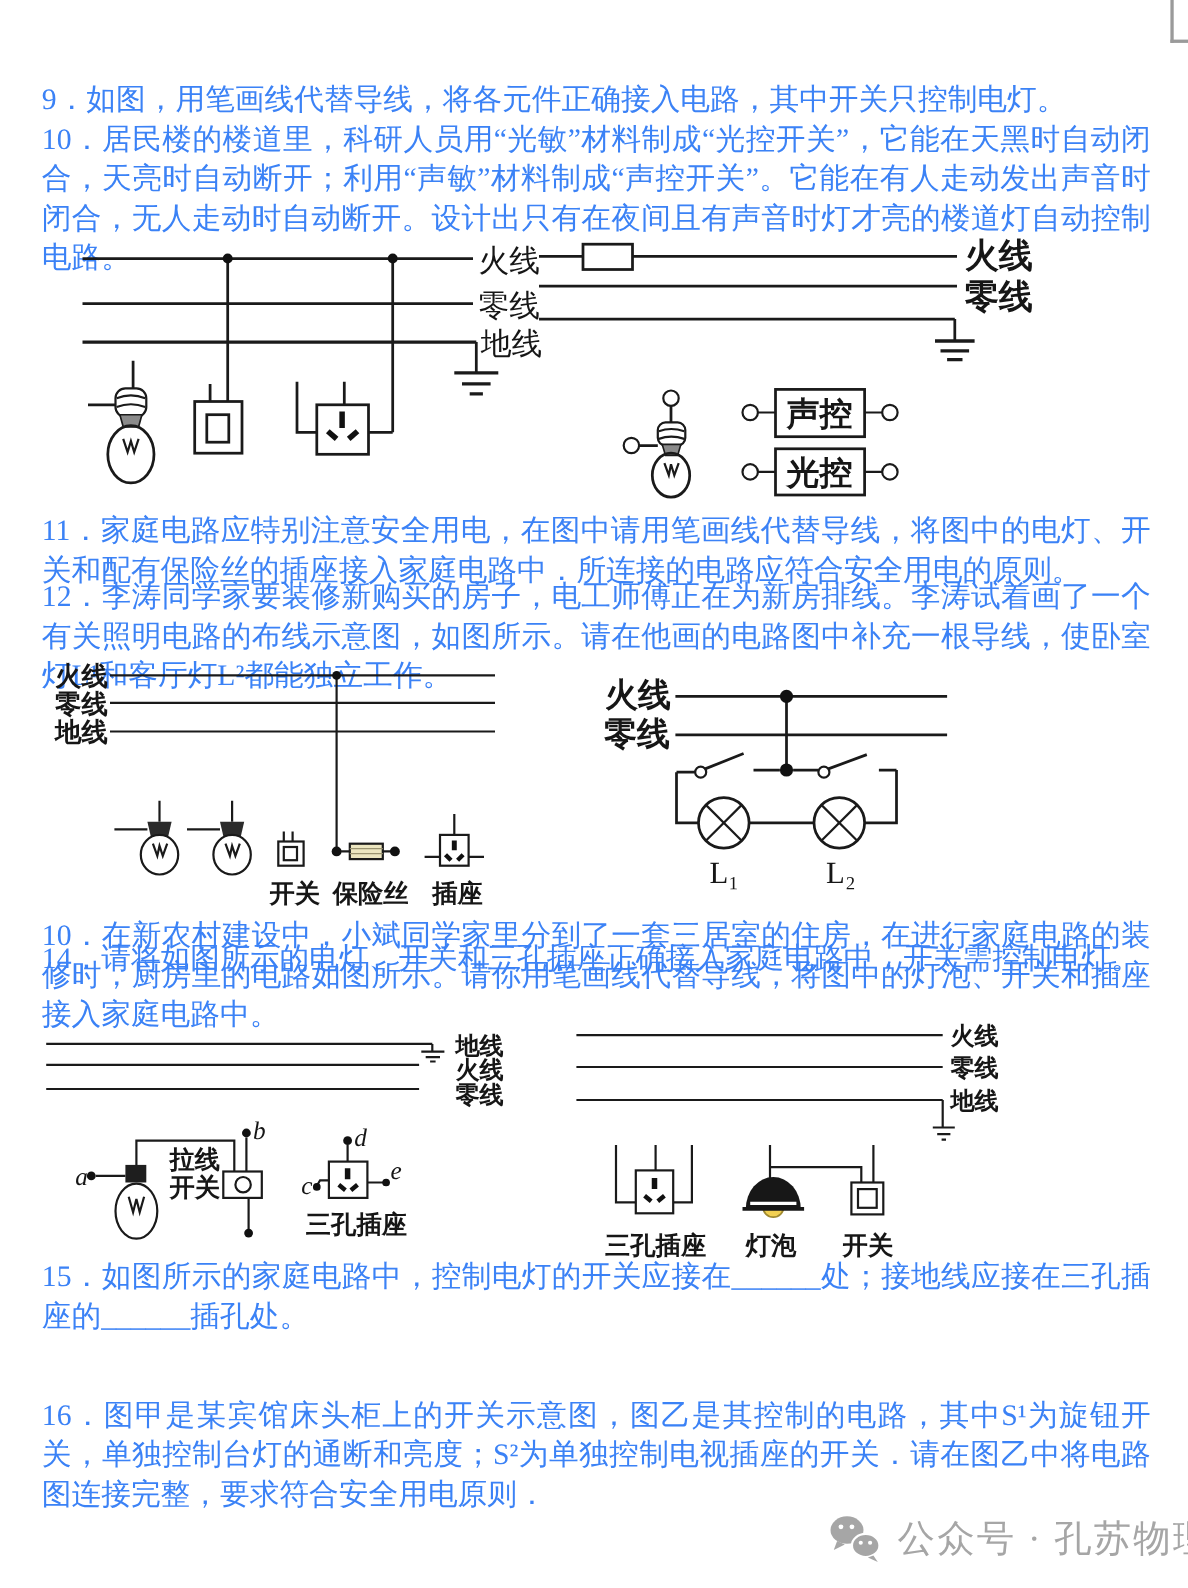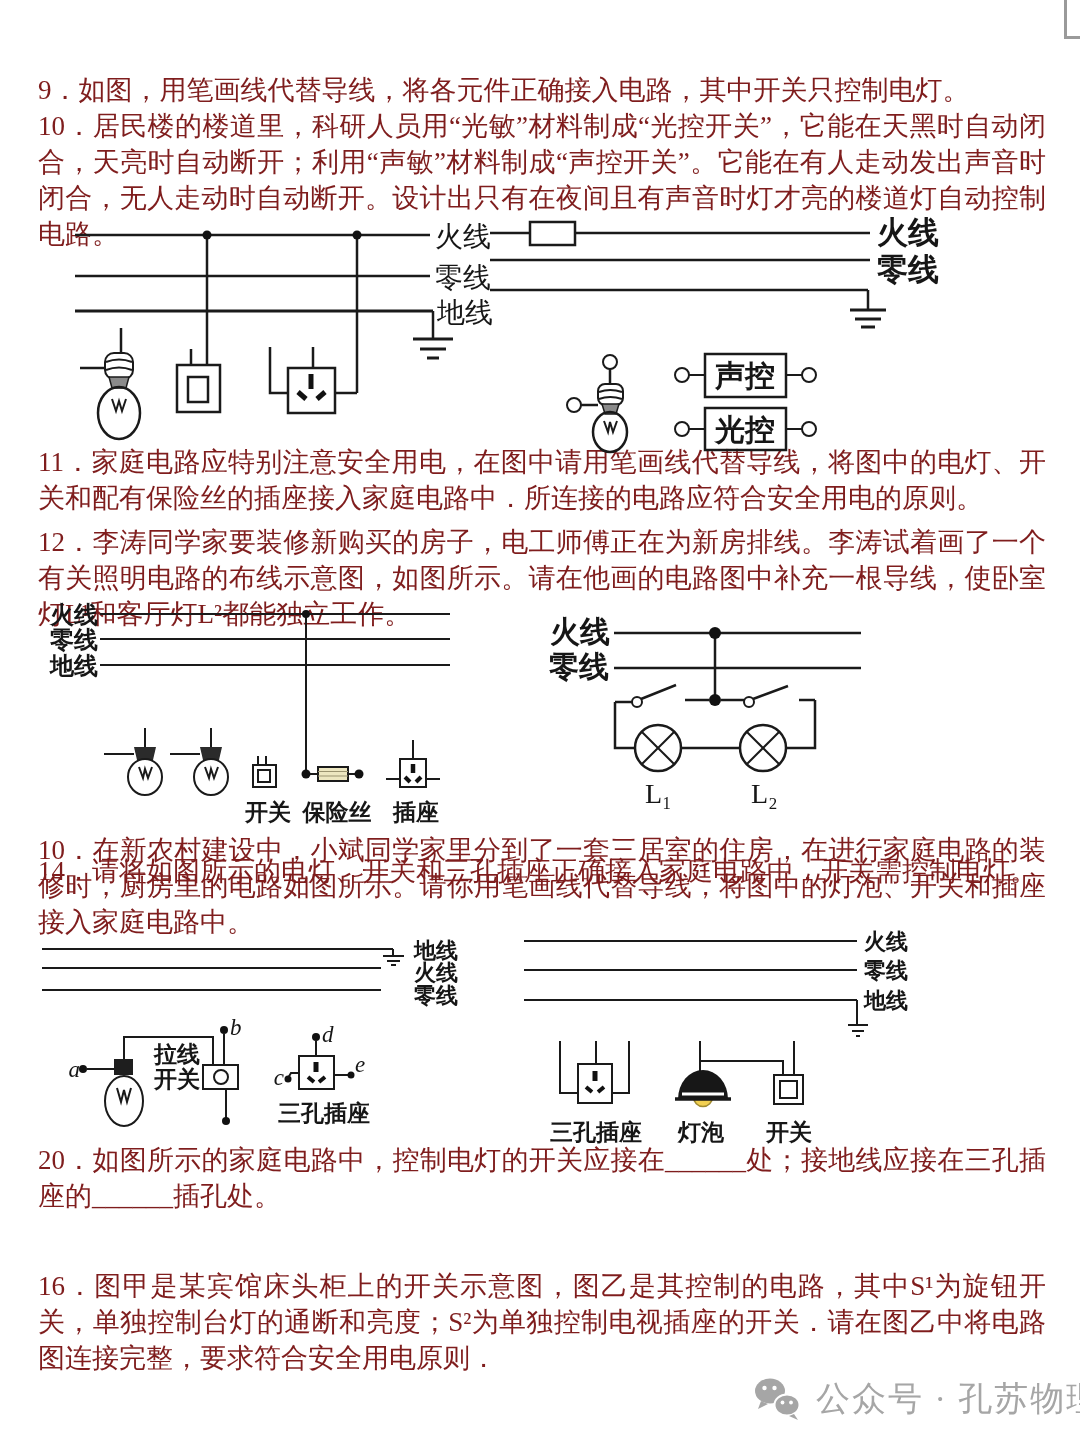--- a/index.html
+++ b/index.html
@@ -4,21 +4,21 @@
 <style>
   html,body{margin:0;padding:0;background:#e9e9e9;}
   #page{
     position:relative;width:1080px;height:1444px;margin:0 auto;
     background:#ffffff;overflow:hidden;
     font-family:"Liberation Serif","DejaVu Serif",serif;color:#1d1d1d;
   }
   .q{
     position:absolute;left:38px;width:1008px;margin:0;
     font-size:27px;line-height:36px;text-align:justify;
-    color:#7f1d1d;
+    color:#3b82f6;
   }
   .diag{position:absolute;}
   .diag text{font-family:"Liberation Serif","DejaVu Serif",serif;fill:#161616;}
   .wire{stroke:#1a1a1a;stroke-width:2.5;fill:none;}
   .thin{stroke:#1a1a1a;stroke-width:2;fill:none;}
   #corner-mark{
     position:absolute;left:1064px;top:0;width:16px;height:36px;
     border-left:3px solid #9a9a9a;border-bottom:3px solid #9a9a9a;
   }
   #footer{
@@ -28,25 +28,25 @@
 </style>
 </head>
 <body>
 
 <div id="page">
 
   <div id="corner-mark"></div>
 
   <p class="q" style="top:72px">9．如图，用笔画线代替导线，将各元件正确接入电路，其中开关只控制电灯。</p>
   <p class="q" style="top:108px">10．居民楼的楼道里，科研人员用“光敏”材料制成“光控开关”，它能在天黑时自动闭合，天亮时自动断开；利用“声敏”材料制成“声控开关”。它能在有人走动发出声音时闭合，无人走动时自动断开。设计出只有在夜间且有声音时灯才亮的楼道灯自动控制电路。</p>
-  <p class="q" style="top:444px">11．家庭电路应特别注意安全用电，在图中请用笔画线代替导线，将图中的电灯、开关和配有保险丝的插座接入家庭电路中．所连接的电路应符合安全用电的原则。</p>
+  <p class="q" style="top:464px">11．家庭电路应特别注意安全用电，在图中请用笔画线代替导线，将图中的电灯、开关和配有保险丝的插座接入家庭电路中．所连接的电路应符合安全用电的原则。</p>
   <p class="q" style="top:524px">12．李涛同学家要装修新购买的房子，电工师傅正在为新房排线。李涛试着画了一个有关照明电路的布线示意图，如图所示。请在他画的电路图中补充一根导线，使卧室灯L¹和客厅灯L²都能独立工作。</p>
   <p class="q" style="top:832px">10．在新农村建设中，小斌同学家里分到了一套三居室的住房，在进行家庭电路的装修时，厨房里的电路如图所示。请你用笔画线代替导线，将图中的灯泡、开关和插座接入家庭电路中。</p>
   <p class="q" style="top:853px">14．请将如图所示的电灯、开关和三孔插座正确接入家庭电路中，开关需控制电灯。</p>
-  <p class="q" style="top:1142px">20．如图所示的家庭电路中，控制电灯的开关应接在______处；接地线应接在三孔插座的______插孔处。</p>
+  <p class="q" style="top:1142px">15．如图所示的家庭电路中，控制电灯的开关应接在______处；接地线应接在三孔插座的______插孔处。</p>
   <p class="q" style="top:1268px">16．图甲是某宾馆床头柜上的开关示意图，图乙是其控制的电路，其中S¹为旋钮开关，单独控制台灯的通断和亮度；S²为单独控制电视插座的开关．请在图乙中将电路图连接完整，要求符合安全用电原则．</p>
 
   <svg class="diag" style="left:30px;top:213px" width="510" height="240" viewBox="0 0 510 240">
     <g class="wire">
       <line x1="45" y1="22" x2="400" y2="22"></line>
       <line x1="45" y1="63" x2="400" y2="63"></line>
       <line x1="45" y1="98" x2="403" y2="98" stroke-width="3"></line>
       <line x1="177" y1="22" x2="177" y2="152"></line>
       <line x1="327" y1="22" x2="327" y2="180"></line>
       <polyline points="403,98 403,126"></polyline>

